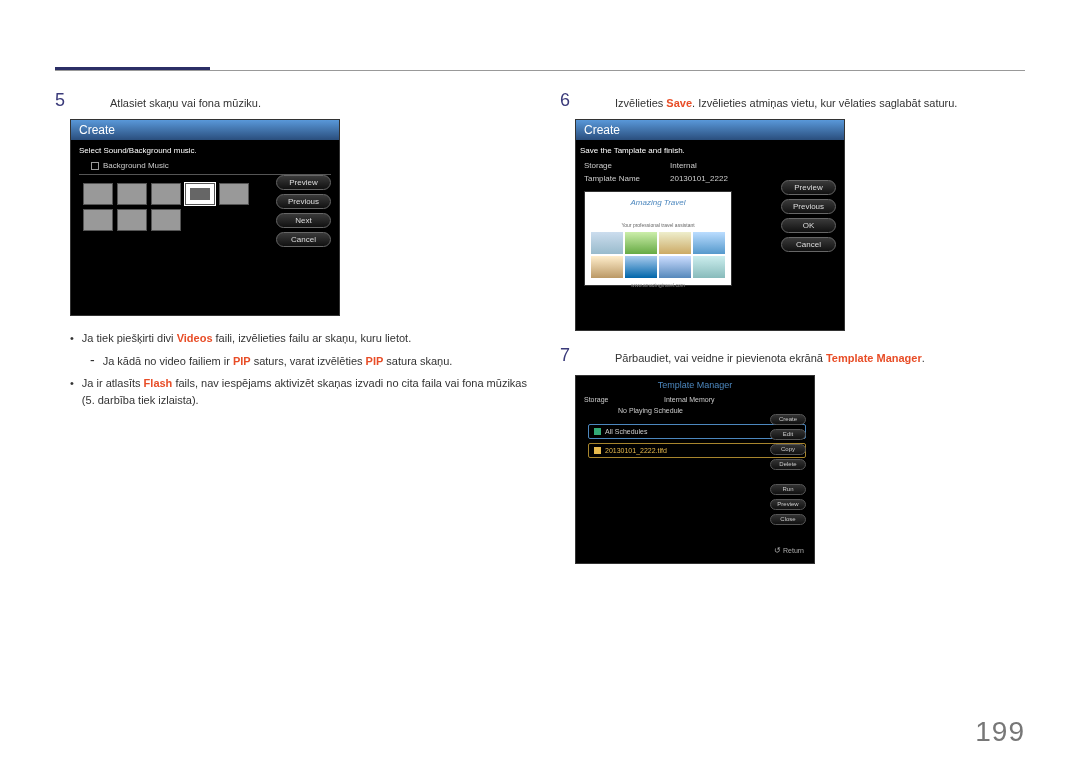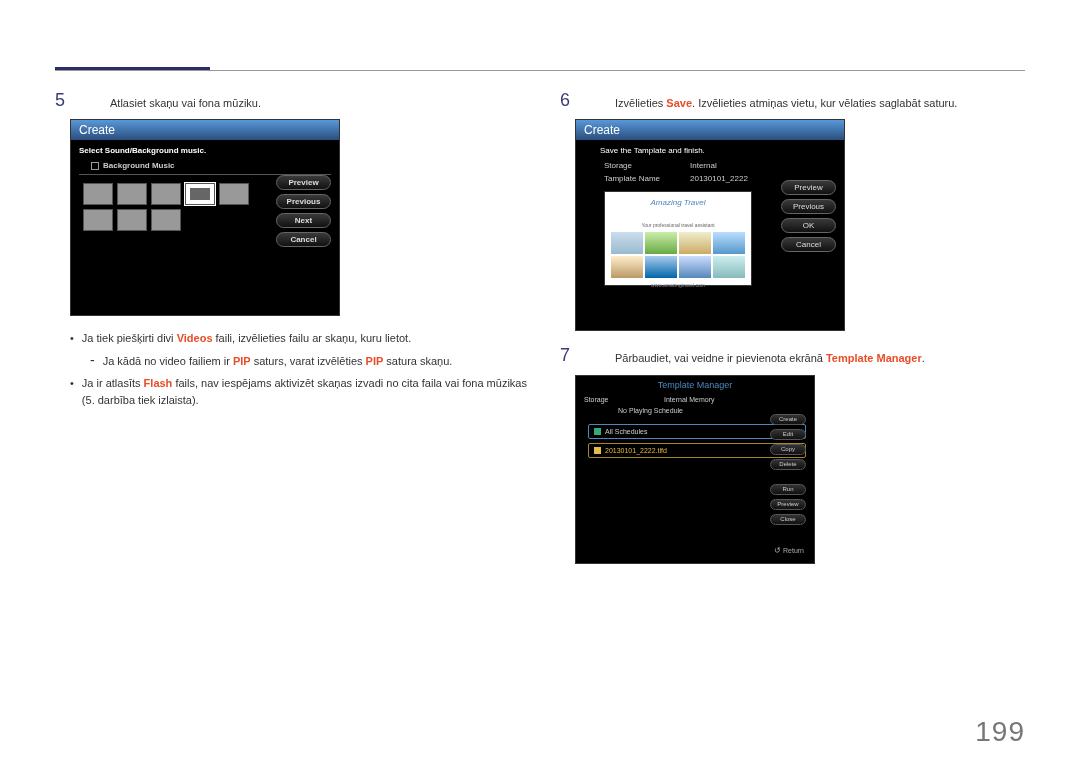--- a/index.html
+++ b/index.html
@@ -78,21 +78,21 @@
   .bullets { margin-top:14px; font-size:11px; color:#333; line-height:1.5; }
   .bullets .b { display:flex; gap:8px; margin-bottom:6px; padding-left:15px;}
   .bullets .b::before { content:"•"; }
   .bullets .sub { display:flex; gap:8px; padding-left:35px; margin-bottom:6px;}
   .bullets .sub::before { content:"-"; font-size:14px; line-height:1;}
   .hl { color:#e84d27; font-weight:600; }
   .hl2 { color:#e84d27; font-weight:600; }
 
   .page-num { position:absolute; right:55px; bottom:15px; font-size:28px; color:#777; font-weight:300; letter-spacing:1px;}
 
-  .screen-right1-body { padding:6px 8px 12px 24px; position:relative; min-height:190px;}
+  .screen-right1-body { padding:6px 8px 12px 4px; position:relative; min-height:190px;}
   .kv-row { display:flex; font-size:8px; color:#ccc; gap:16px; margin-bottom:4px; padding-left:4px;}
   .kv-row .k{ width:70px; }
   .kv-row .v{ }
 
   .travel-card {
     margin-top:8px; margin-left:4px;
     width:148px; height:95px;
     background:#fff;
     border:1px solid #333;
     font-size:6px;
@@ -164,21 +164,21 @@
 
 <div class="col-left">
 
   <div class="step-row">
     <div class="step-num">5</div>
     <div class="step-text">Atlasiet skaņu vai fona mūziku.</div>
   </div>
 
   <div class="screen">
     <div class="screen-title-bar">Create</div>
-    <div class="screen-body" style="min-height:175px; position:relative;font-weight:bold;">
+    <div class="screen-body" style="min-height:175px; position:relative;">
       <div class="s-instr">Select Sound/Background music.</div>
       <div class="s-sub">
         <span class="chk"></span>
         <span>Background Music</span>
       </div>
       <div class="divider-line"></div>
       <div class="thumb-grid">
         <div class="thumb"></div>
         <div class="thumb"></div>
         <div class="thumb"></div>

